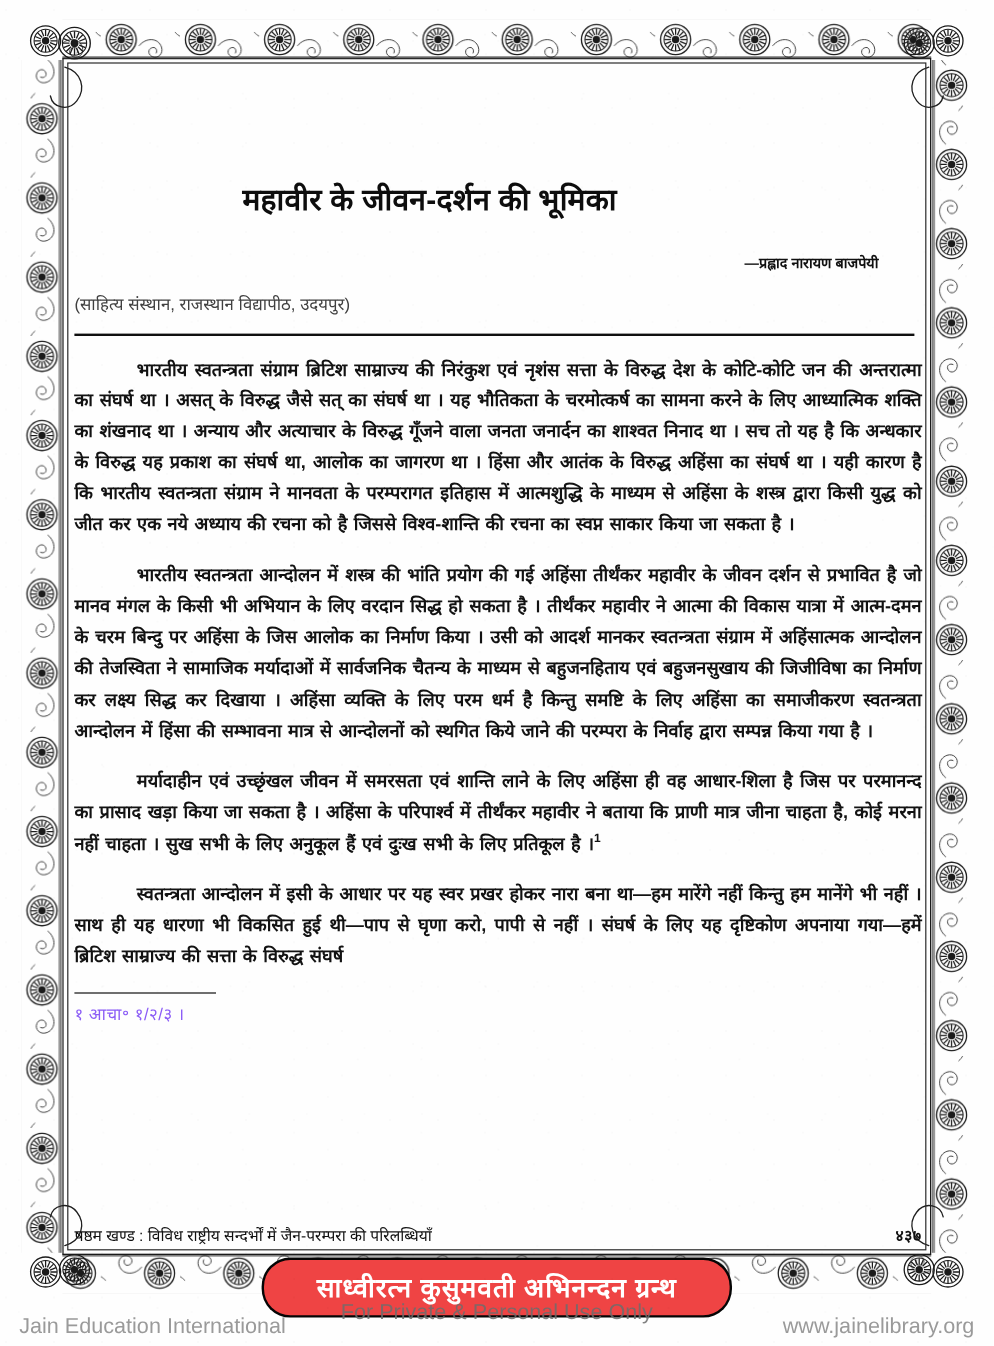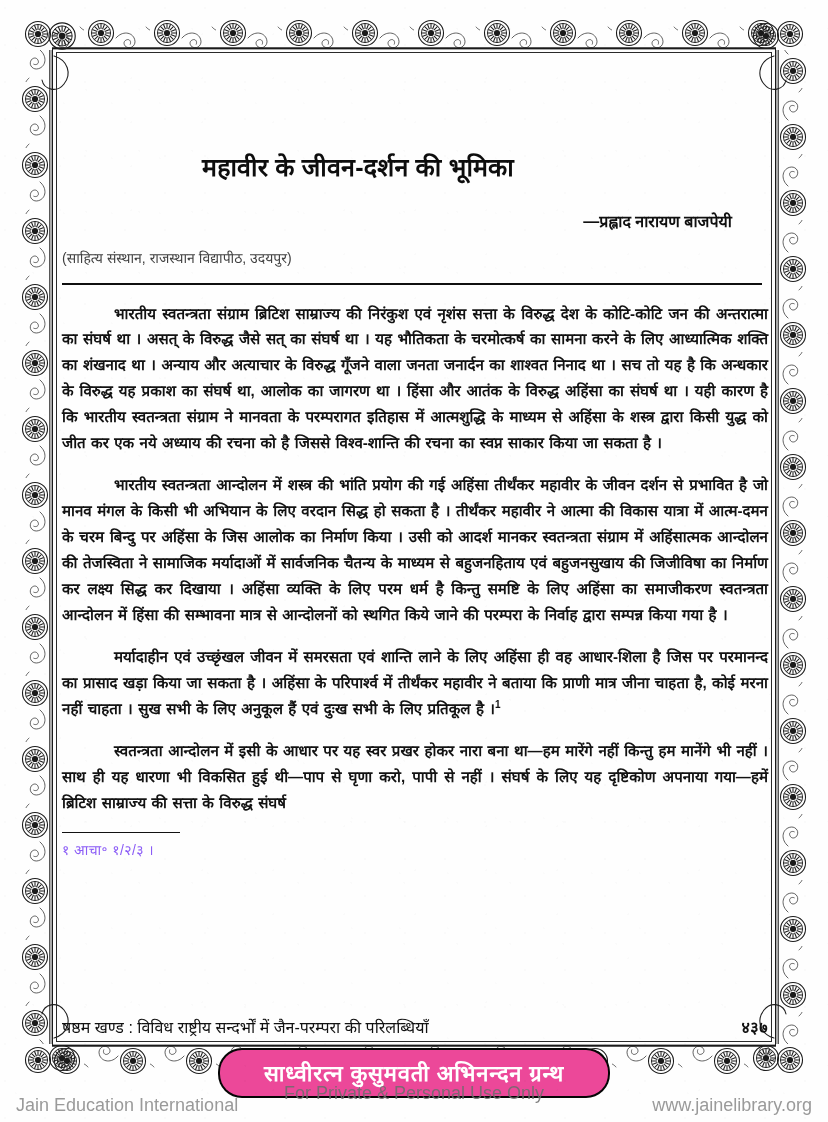--- a/index.html
+++ b/index.html
@@ -76,21 +76,21 @@
     white-space: nowrap;
   }
   .title-line.second { text-align: left; padding-left: 138px; }
 
   .byline {
     margin-top: 24px;
     text-align: right;
     padding-right: 36px;
     font-family: "Liberation Sans", "DejaVu Sans", sans-serif;
     font-weight: 700;
-    font-size: 16px;
+    font-size: 12px;
     color: #101010;
   }
   .affiliation {
     margin-top: 16px;
     padding-right: 14px;
     font-family: "Liberation Sans", "DejaVu Sans", sans-serif;
     font-size: 14px;
     color: #404040;
   }
 
@@ -132,33 +132,33 @@
 
   
   #running-footer {
     position: absolute;
     left: 62px; bottom: 84px;
     width: 706px;
     display: flex;
     align-items: baseline;
     justify-content: space-between;
     font-family: "Liberation Sans", "DejaVu Sans", sans-serif;
-    font-size: 16px;
+    font-size: 13px;
     color: #111;
   }
   #running-footer .page-no { font-weight: 700; letter-spacing: .5px; }
 
   
   #banner-wrap {
     position: absolute;
     left: 0; right: 0; bottom: 26px;
     display: flex; justify-content: center; align-items: center;
   }
   #banner {
-    background: #ec4899;
+    background: #ef4444;
     color: #ffffff;
     border-radius: 22px;
     padding: 7px 44px 9px 44px;
     font-family: "Liberation Sans", "DejaVu Sans", sans-serif;
     font-weight: 700;
     font-size: 22px;
     letter-spacing: .8px;
     white-space: nowrap;
     box-shadow: 0 0 0 2px #050505;
   }

